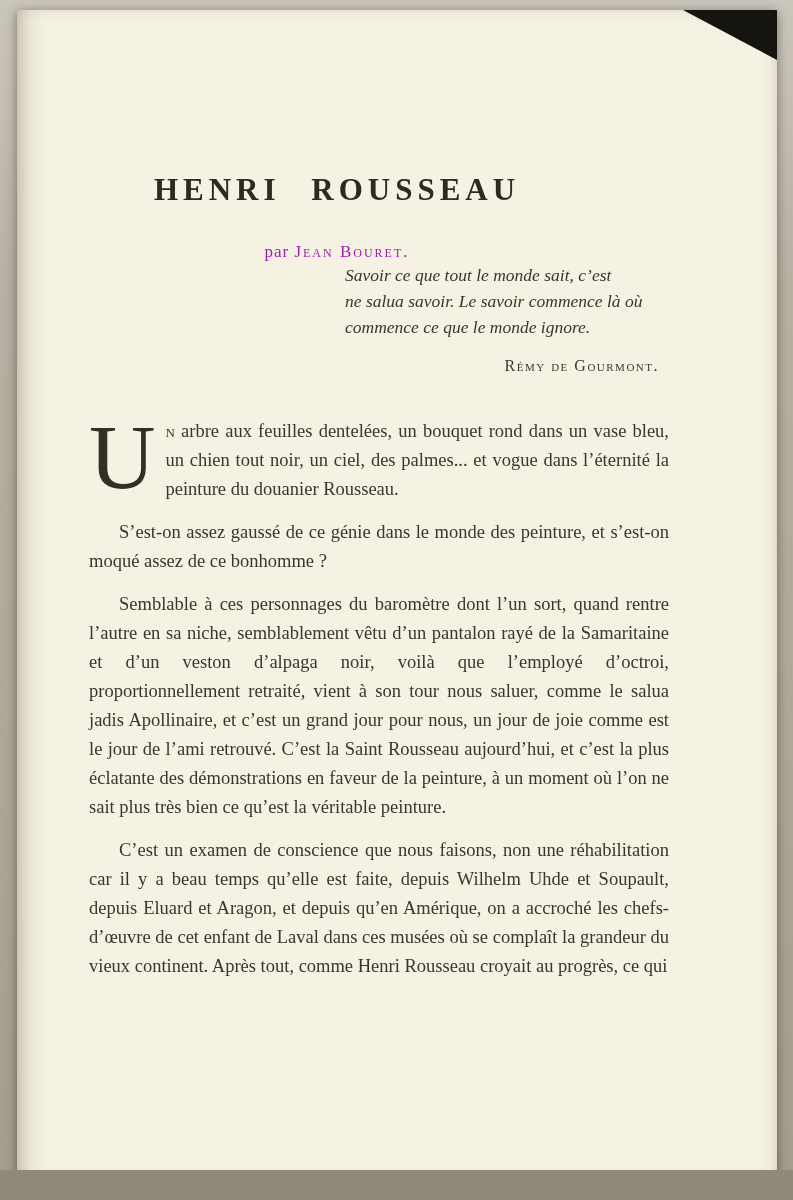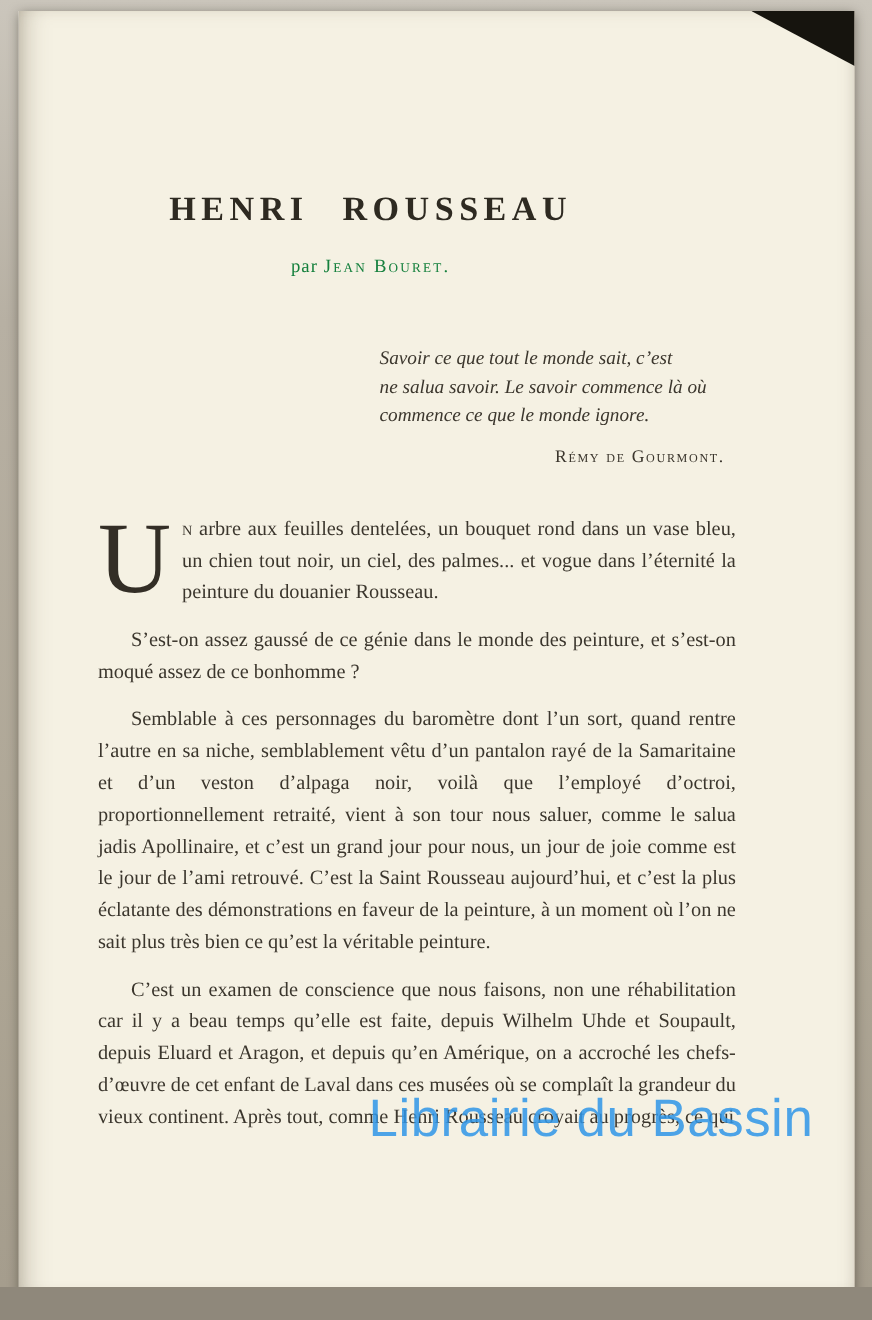--- a/index.html
+++ b/index.html
@@ -49,31 +49,30 @@
     transform: translateX(-42px);
   }
   .title {
     font-size: 31px;
     font-weight: 700;
     letter-spacing: 5px;
     word-spacing: 18px;
     color: #2e2a21;
   }
   .byline {
-    margin-top: 24px;
+    margin-top: 34px;
     font-size: 17px;
     letter-spacing: 1px;
-    color: #15803d;
+    color: #a21caf;
   }
   .byline .name {
     font-variant: small-caps;
     letter-spacing: 2px;
   }
   .epigraph {
-    margin-top: 60px;
     margin-left: 256px;
     width: 344px;
     font-style: italic;
     font-size: 17.5px;
     line-height: 26px;
   }
   .attribution {
     margin-top: 13px;
     text-align: right;
     padding-right: 30px;
@@ -148,14 +147,13 @@
           <span>arbre aux feuilles dentelées, un bouquet rond dans un vase bleu, un chien tout noir, un ciel, des palmes... et vogue dans l’éternité la peinture du douanier Rousseau.</span>
         </p>
         <p>S’est-on assez gaussé de ce génie dans le monde des peinture, et s’est-on moqué assez de ce bonhomme ?</p>
         <p>Semblable à ces personnages du baromètre dont l’un sort, quand rentre l’autre en sa niche, semblablement vêtu d’un pantalon rayé de la Samaritaine et d’un veston d’alpaga noir, voilà que l’employé d’octroi, proportionnellement retraité, vient à son tour nous saluer, comme le salua jadis Apollinaire, et c’est un grand jour pour nous, un jour de joie comme est le jour de l’ami retrouvé. C’est la Saint Rousseau aujourd’hui, et c’est la plus éclatante des démonstrations en faveur de la peinture, à un moment où l’on ne sait plus très bien ce qu’est la véritable peinture.</p>
         <p>C’est un examen de conscience que nous faisons, non une réhabilitation car il y a beau temps qu’elle est faite, depuis Wilhelm Uhde et Soupault, depuis Eluard et Aragon, et depuis qu’en Amérique, on a accroché les chefs-d’œuvre de cet enfant de Laval dans ces musées où se complaît la grandeur du vieux continent. Après tout, comme Henri Rousseau croyait au progrès, ce qui</p>
       </div>
 
     </div>
   </div>
 
-  <div class="watermark" style="color:#2f96e8;">Librairie du Bassin</div>
 </div>
 
 </body></html>

